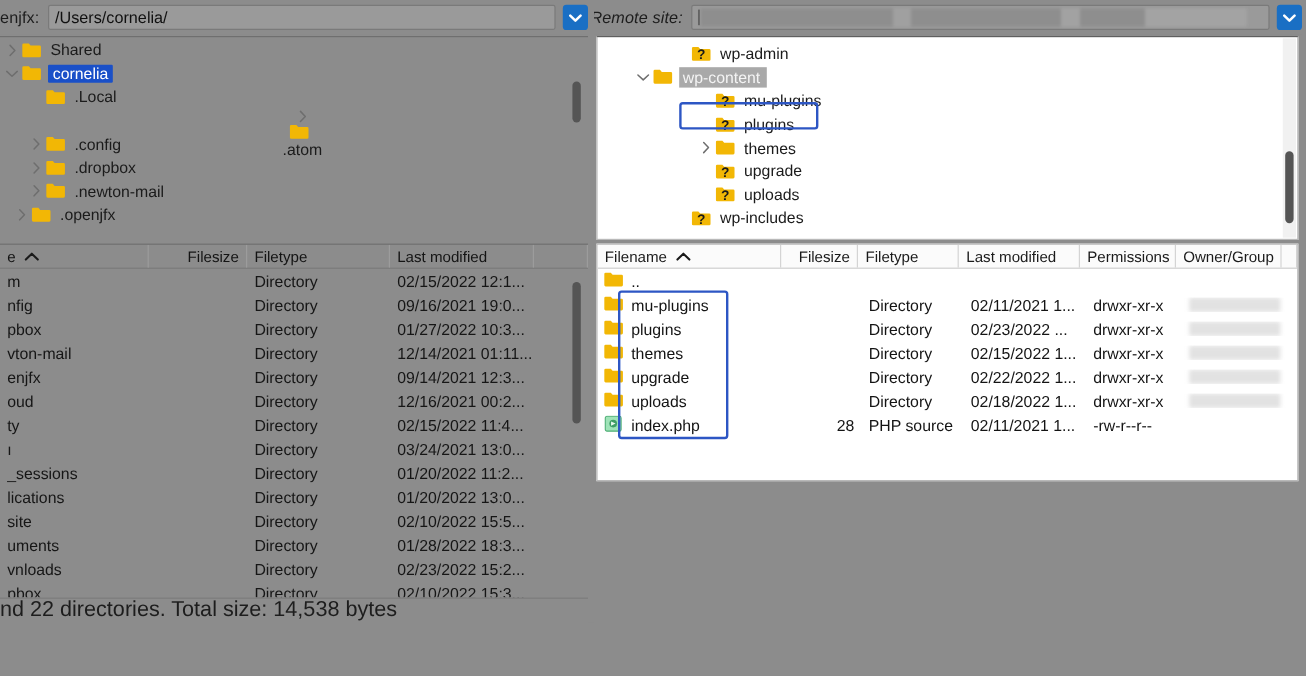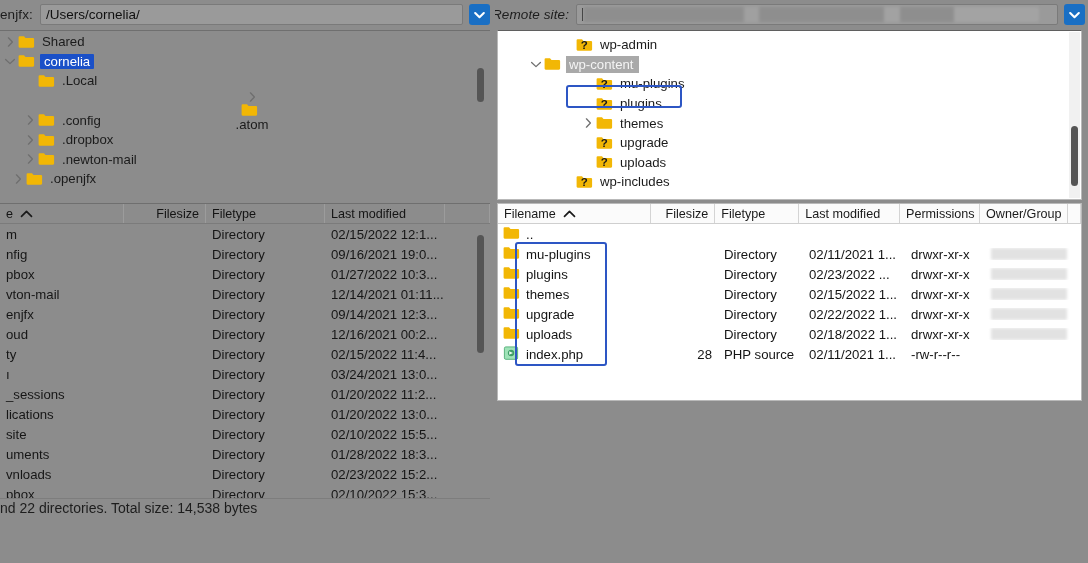--- a/index.html
+++ b/index.html
@@ -104,21 +104,21 @@
     pointer-events: none; z-index: 6;
   }
   .owner-blur {
     height: 12px; background: #e2e2e2; border-radius: 1px; filter: blur(1.6px);
     width: 76px;
   }
 
   
   .statusline {
     position: absolute; top: 498px; height: 18px;
-    display: flex; align-items: center; font-size: 14px; color: #1d1d1d;
+    display: flex; align-items: center; font-size: 18px; color: #1d1d1d;
     background: #8c8c8c; white-space: nowrap;
   }
   .statusline.local  { left: 0;   width: 490px; padding-left: 0px; border-top:1px solid #7d7d7d;}
   .statusline.remote { left: 497px; width: 591px; padding-left: 6px; border-top:1px solid #7d7d7d;}
 
   
   .queue-head {
     position: absolute; left: 0; top: 523px; width: 1088px; height: 21px;
     display: flex; align-items: stretch; font-size: 12.2px; color: #171717;
     background: #8c8c8c; border-top: 1px solid #6d6d6d;

